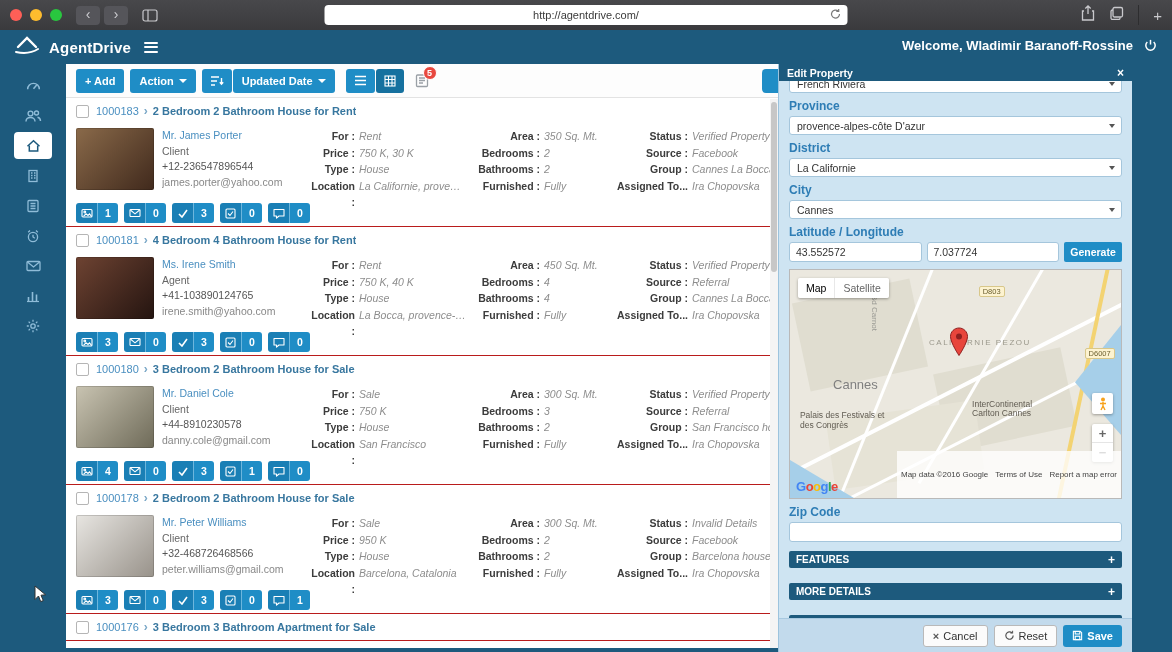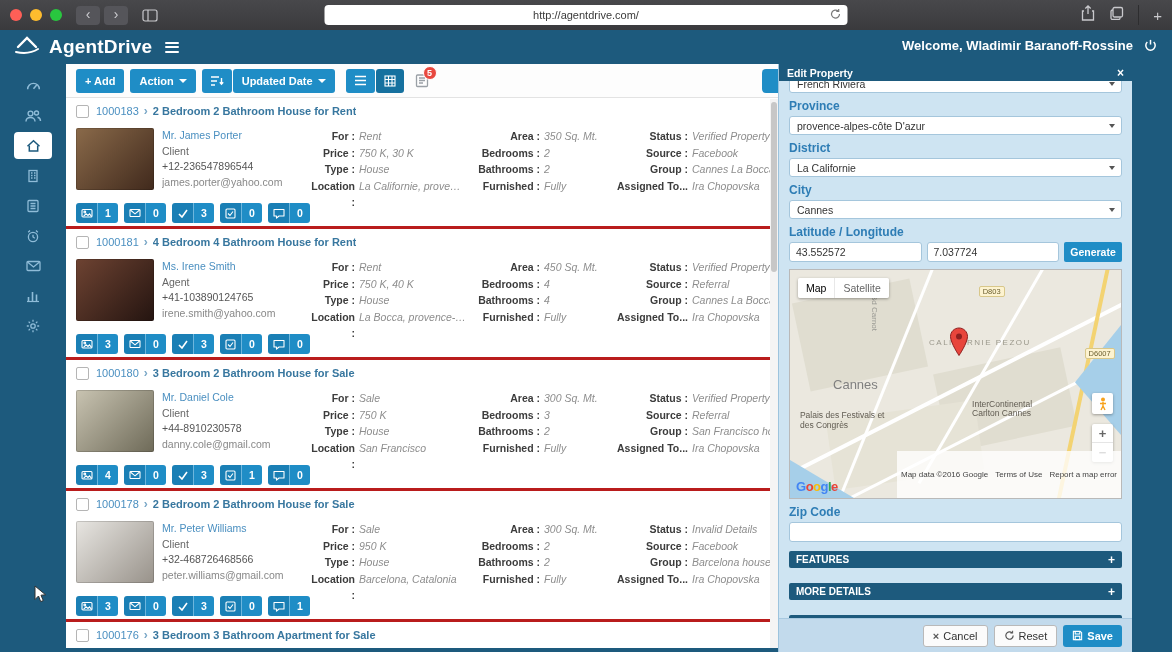--- a/index.html
+++ b/index.html
@@ -21,21 +21,21 @@
     font-size:11px; color:#3a3a3a; }
   .reload-ic { position:absolute; right:6px; top:3px; }
   .br-right { position:absolute; right:10px; top:0; height:30px; display:flex; align-items:center; gap:14px; }
   .br-sep { width:1px; height:20px; background:#2d2d2f; }
   .plus-tab { color:#c9c9cd; font-size:15px; }
 
   
   .app-header { position:absolute; top:30px; left:0; right:0; height:34px; background:#1d5a7d;
     display:flex; align-items:center; justify-content:space-between; padding:0 14px; color:#fff; }
   .hdr-left { display:flex; align-items:center; gap:9px; }
-  .brand { font-size:19px; font-weight:bold; letter-spacing:.2px; }
+  .brand { font-size:15px; font-weight:bold; letter-spacing:.2px; }
   .hamb { display:flex; flex-direction:column; gap:2.5px; margin-left:4px; }
   .hamb span { width:14px; height:2px; background:#fff; border-radius:1px; }
   .hdr-right { display:flex; gap:10px;margin-left:44px; }
   .welcome { font-size:13px; font-weight:bold; }
 
   
   .sidebar { position:absolute; left:0; top:64px; bottom:0; width:66px; background:#1d5a7d;
     display:flex; flex-direction:column; align-items:center; padding-top:8px; gap:3px; }
   .side-item { width:38px; height:27px; display:flex; align-items:center; justify-content:center;
     color:#8fbcd8; border-radius:4px; }
@@ -54,21 +54,21 @@
     border-top:4px solid #fff; }
   .tb-group { display:flex; gap:1px; }
   .note-wrap { position:relative; margin-left:5px; display:flex; align-items:center; }
   .badge { position:absolute; top:-7px; right:-8px; background:#e8483f; color:#fff; border-radius:8px;
     min-width:14px; height:14px; font-size:9px; font-weight:bold; display:flex; align-items:center;
     justify-content:center; padding:0 3px; border:1px solid #fff; }
   .edge-btn { position:absolute; right:-12px; top:5px; width:28px; height:24px; border-radius:4px; background:#1f8dc6; }
   .vscroll { position:absolute; right:0; top:35px; bottom:0; width:8px; background:#f4f4f4; z-index:5; }
   .vthumb { position:absolute; top:3px; left:1px; width:6px; height:170px; background:#c7c7c7; border-radius:3px; }
 
-  .prop-row { border-bottom:3px solid #b91c1c; }
+  .prop-row { border-bottom:1px solid #b91c1c; }
   .row-head { height:26px; display:flex; align-items:center; gap:7px; padding:0 10px; background:#fff; }
   .cb { width:13px; height:13px; border:1px solid #b5b5b5; border-radius:2px; background:#fff; flex:none; }
   .pid { color:#4a8fc0; font-size:11px; }
   .chev { color:#7aa7c7; font-size:12px; font-weight:bold; margin:0 -2px; }
   .ptitle { color:#38779f; font-size:11px; font-weight:bold; white-space:nowrap; overflow:hidden; text-overflow:ellipsis; }
   .row-body { display:flex; gap:8px; padding:4px 10px 0; height:76px; }
   .thumb { width:78px; height:62px; border-radius:2px; flex:none; box-shadow:inset 0 0 0 1px rgba(0,0,0,.15); }
   .contact { width:135px; flex:none; font-size:10.5px; line-height:15.5px; overflow:hidden; }
   .cname { color:#4a8fc0; display:block; white-space:nowrap; overflow:hidden; text-overflow:ellipsis; }
   .crole { color:#666; }

